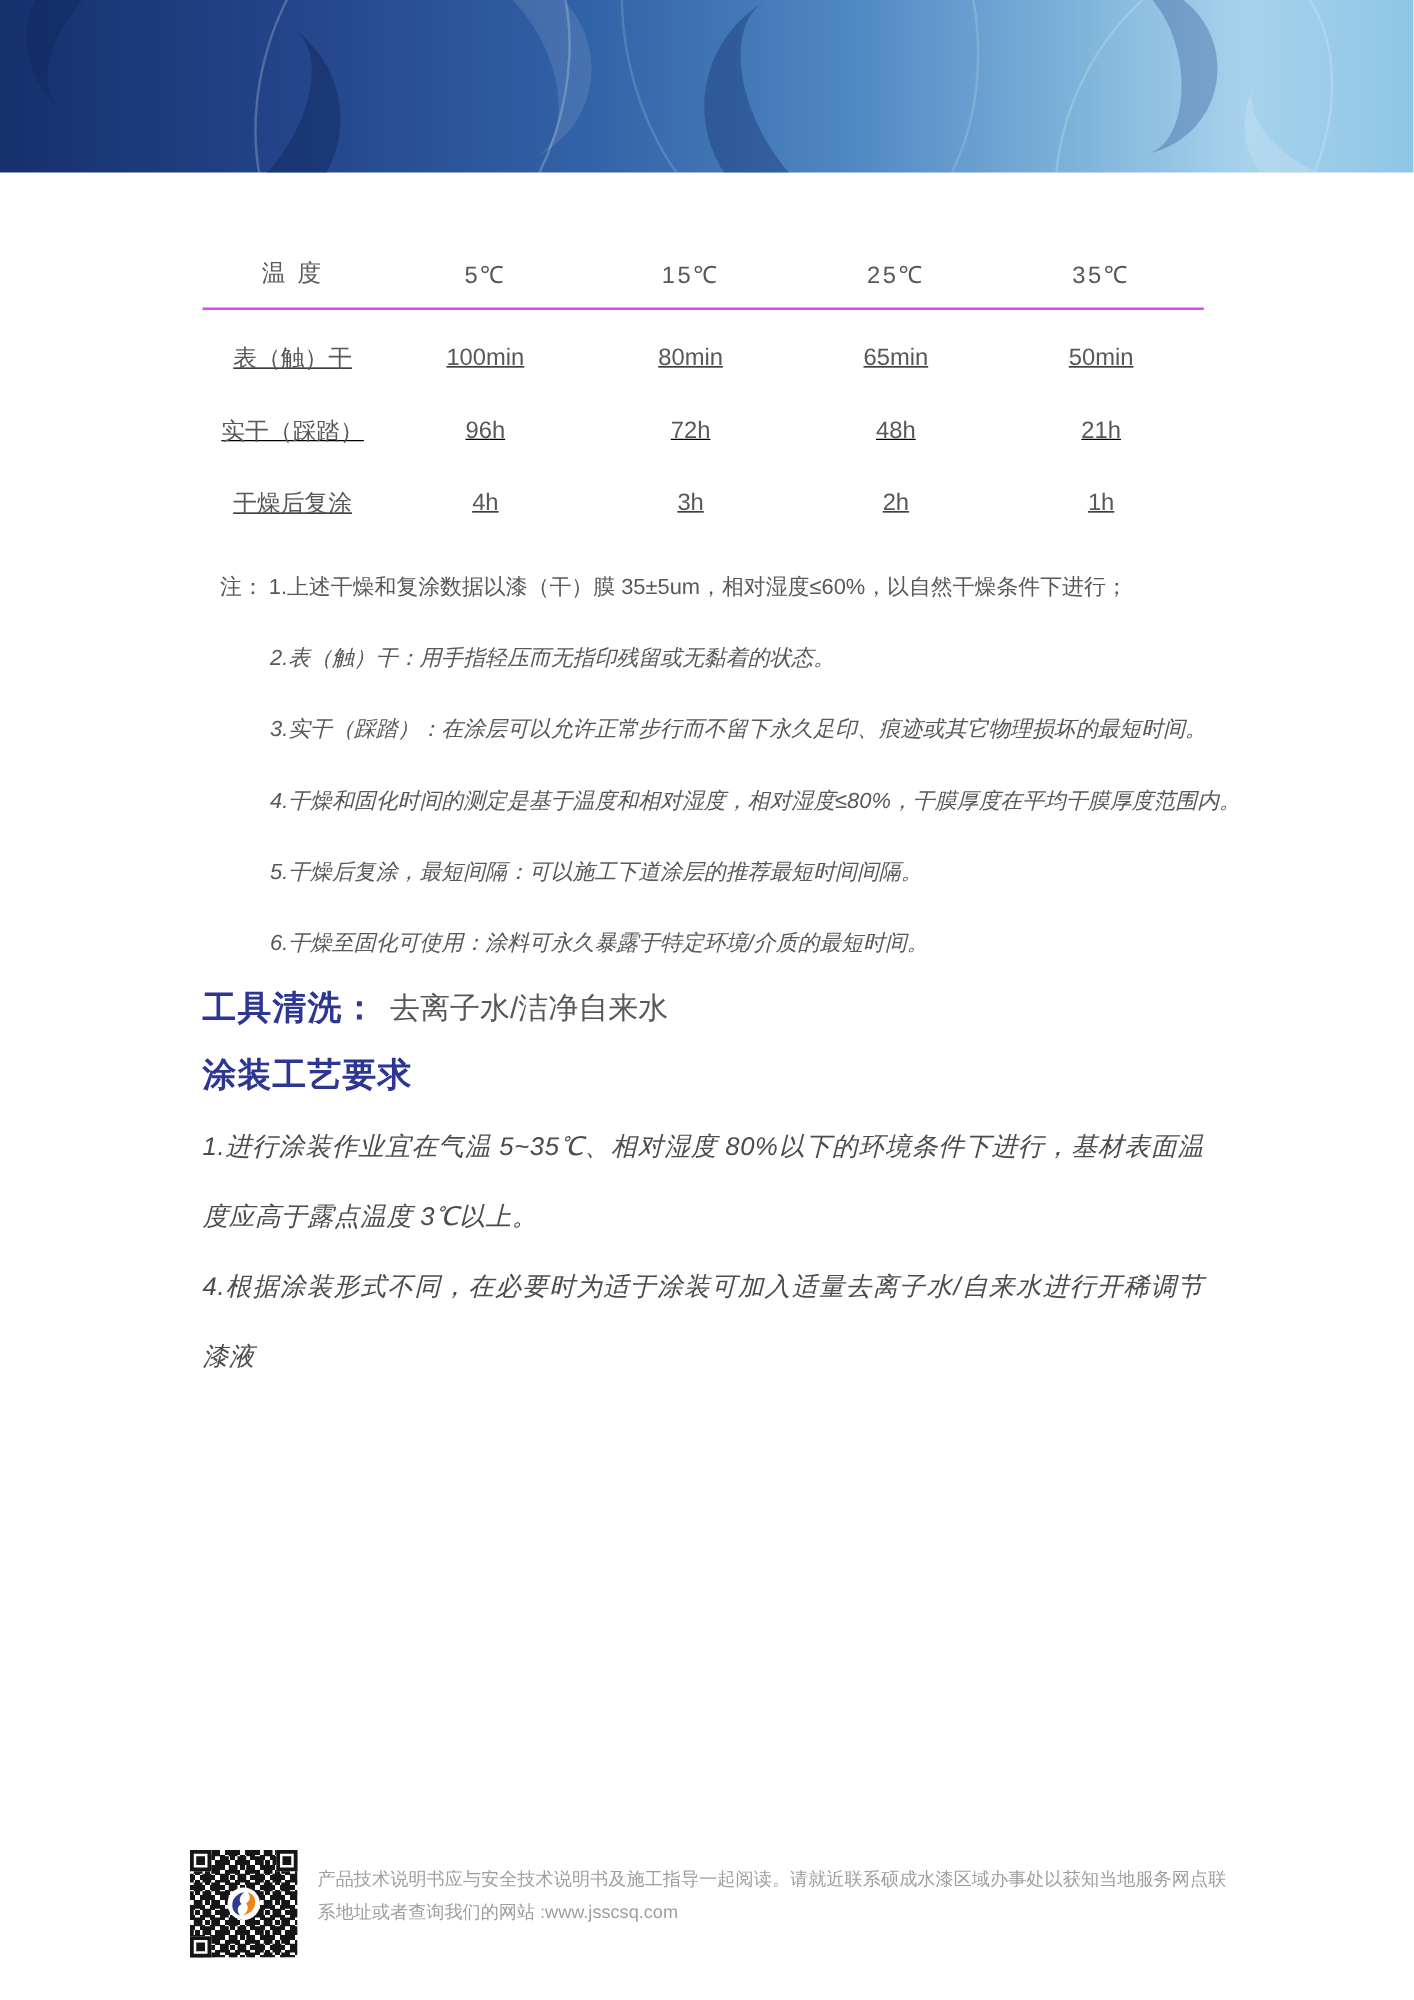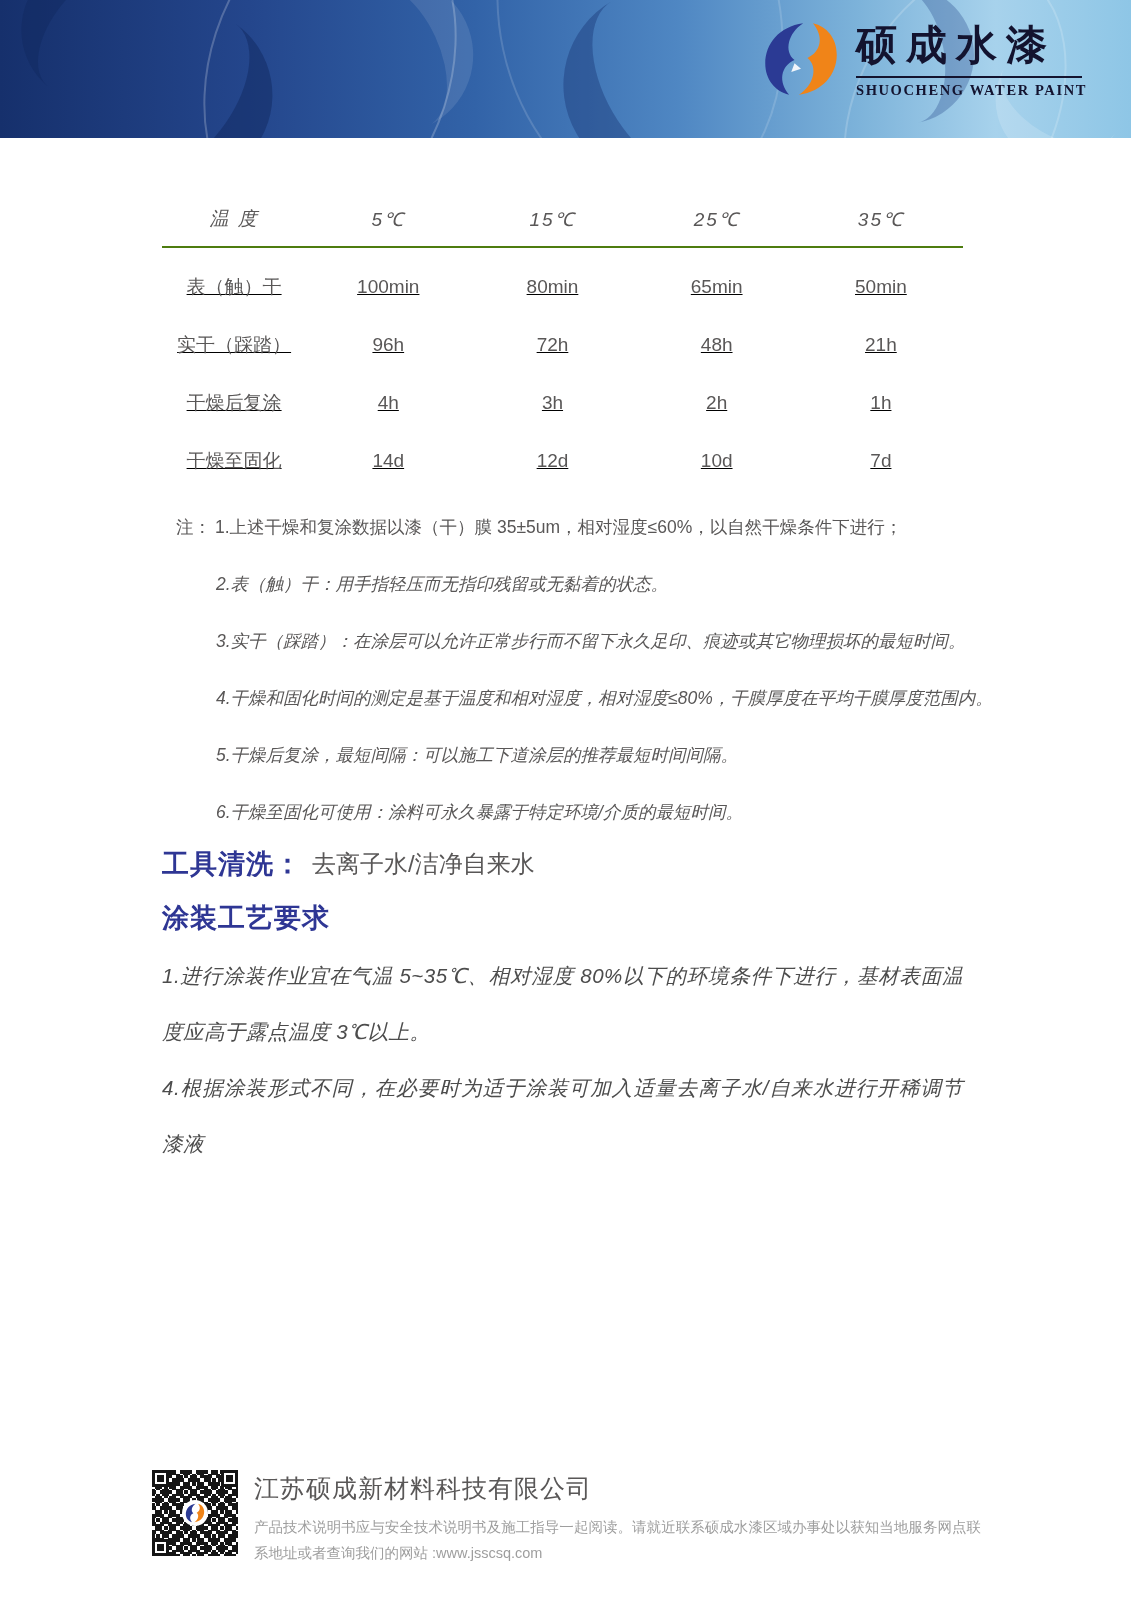--- a/index.html
+++ b/index.html
@@ -31,22 +31,22 @@
   .brand-en {
     font-family:"Liberation Serif", serif; font-weight:700;
     font-size:14.5px; letter-spacing:1.6px; color:#13132f; white-space:nowrap;
   }
 
   
   .content { padding:62px 168px 0 162px; }
 
   .t-header {
     display:grid; grid-template-columns:18% 20.5% 20.5% 20.5% 20.5%;
-    padding:6px 0 14px 0; border-bottom:2px solid #4d7c0f;
-    font-size:19px; color:#595757;font-style:italic;
+    padding:6px 0 14px 0; border-bottom:2px solid #d946ef;
+    font-size:19px; color:#595757;
   }
   .t-header .cell { text-align:center; letter-spacing:2px; }
   .t-body { padding-top:10px;text-decoration:underline; }
   .t-row {
     display:grid; grid-template-columns:18% 20.5% 20.5% 20.5% 20.5%;
     height:58px; align-items:center; font-size:19px; color:#595757;
   }
   .t-row .cell { text-align:center; }
 
   .notes { margin-top:8px; }
@@ -114,32 +114,20 @@
       <use href="#comma" transform="translate(95,30) rotate(-140) scale(1.6)" fill="#0f2458" opacity="0.35"></use>
       <use href="#comma" transform="translate(395,55) rotate(-25) scale(1.7)" fill="#ffffff" opacity="0.10"></use>
       <use href="#comma" transform="translate(660,85) rotate(150) scale(2.1)" fill="#16306e" opacity="0.38"></use>
       <use href="#comma" transform="translate(905,55) rotate(-10) scale(1.5)" fill="#1d3f85" opacity="0.30"></use>
       <use href="#comma" transform="translate(1060,100) rotate(120) scale(1.4)" fill="#ffffff" opacity="0.16"></use>
       <ellipse cx="330" cy="70" rx="120" ry="170" fill="none" stroke="#ffffff" stroke-width="2" opacity="0.22" transform="rotate(18 330 70)"></ellipse>
       <ellipse cx="640" cy="20" rx="140" ry="190" fill="none" stroke="#ffffff" stroke-width="2" opacity="0.15" transform="rotate(-12 640 20)"></ellipse>
       <ellipse cx="955" cy="110" rx="100" ry="150" fill="none" stroke="#ffffff" stroke-width="2" opacity="0.18" transform="rotate(25 955 110)"></ellipse>
     </svg>
 
-    <div class="logo">
-      <svg class="logo-mark" viewBox="0 0 72 72" aria-hidden="true">
-        <path d="M38 3 C16 6 3 22 3 40 C3 55 12 66 25 69 C15 57 17 43 30 37 C20 29 24 12 38 3 Z" fill="#2b3a94"></path>
-        <path d="M34 69 C56 66 69 50 69 32 C69 17 60 6 47 3 C57 15 55 29 42 35 C52 43 48 60 34 69 Z" fill="#f08418"></path>
-        <path d="M30 40 l6 5 -9 3 z" fill="#ffffff" opacity="0.9"></path>
-      </svg>
-      <div class="logo-text">
-        <div class="brand-cn">硕成水漆</div>
-        <div class="brand-line"></div>
-        <div class="brand-en">SHUOCHENG WATER PAINT</div>
-      </div>
-    </div>
   </header>
 
   <main class="content">
 
     <section>
       <div class="t-header">
         <div class="cell">温 度</div>
         <div class="cell">5℃</div>
         <div class="cell">15℃</div>
         <div class="cell">25℃</div>
@@ -160,27 +148,20 @@
           <div class="cell">48h</div>
           <div class="cell">21h</div>
         </div>
         <div class="t-row">
           <div class="cell">干燥后复涂</div>
           <div class="cell">4h</div>
           <div class="cell">3h</div>
           <div class="cell">2h</div>
           <div class="cell">1h</div>
         </div>
-        <div class="t-row">
-          <div class="cell">干燥至固化</div>
-          <div class="cell">14d</div>
-          <div class="cell">12d</div>
-          <div class="cell">10d</div>
-          <div class="cell">7d</div>
-        </div>
       </div>
     </section>
 
     <section class="notes">
       <div class="note-row">
         <span class="note-prefix">注：</span>
         <span>1.上述干燥和复涂数据以漆（干）膜 35±5um，相对湿度≤60%，以自然干燥条件下进行；</span>
       </div>
       <div class="note-row indent">2.表（触）干：用手指轻压而无指印残留或无黏着的状态。</div>
       <div class="note-row indent">3.实干（踩踏）：在涂层可以允许正常步行而不留下永久足印、痕迹或其它物理损坏的最短时间。</div>
@@ -208,18 +189,17 @@
       <div class="finder f2"></div>
       <div class="finder f3"></div>
       <div class="qr-logo">
         <svg width="20" height="20" viewBox="0 0 72 72" aria-hidden="true">
           <path d="M38 3 C16 6 3 22 3 40 C3 55 12 66 25 69 C15 57 17 43 30 37 C20 29 24 12 38 3 Z" fill="#2b3a94"></path>
           <path d="M34 69 C56 66 69 50 69 32 C69 17 60 6 47 3 C57 15 55 29 42 35 C52 43 48 60 34 69 Z" fill="#f08418"></path>
         </svg>
       </div>
     </div>
     <div class="footer-text">
-      <div class="company">江苏硕成新材料科技有限公司</div>
       <div class="disclaimer">产品技术说明书应与安全技术说明书及施工指导一起阅读。请就近联系硕成水漆区域办事处以获知当地服务网点联系地址或者查询我们的网站 :www.jsscsq.com</div>
     </div>
   </footer>
 
 </div>
 
 </body></html>

